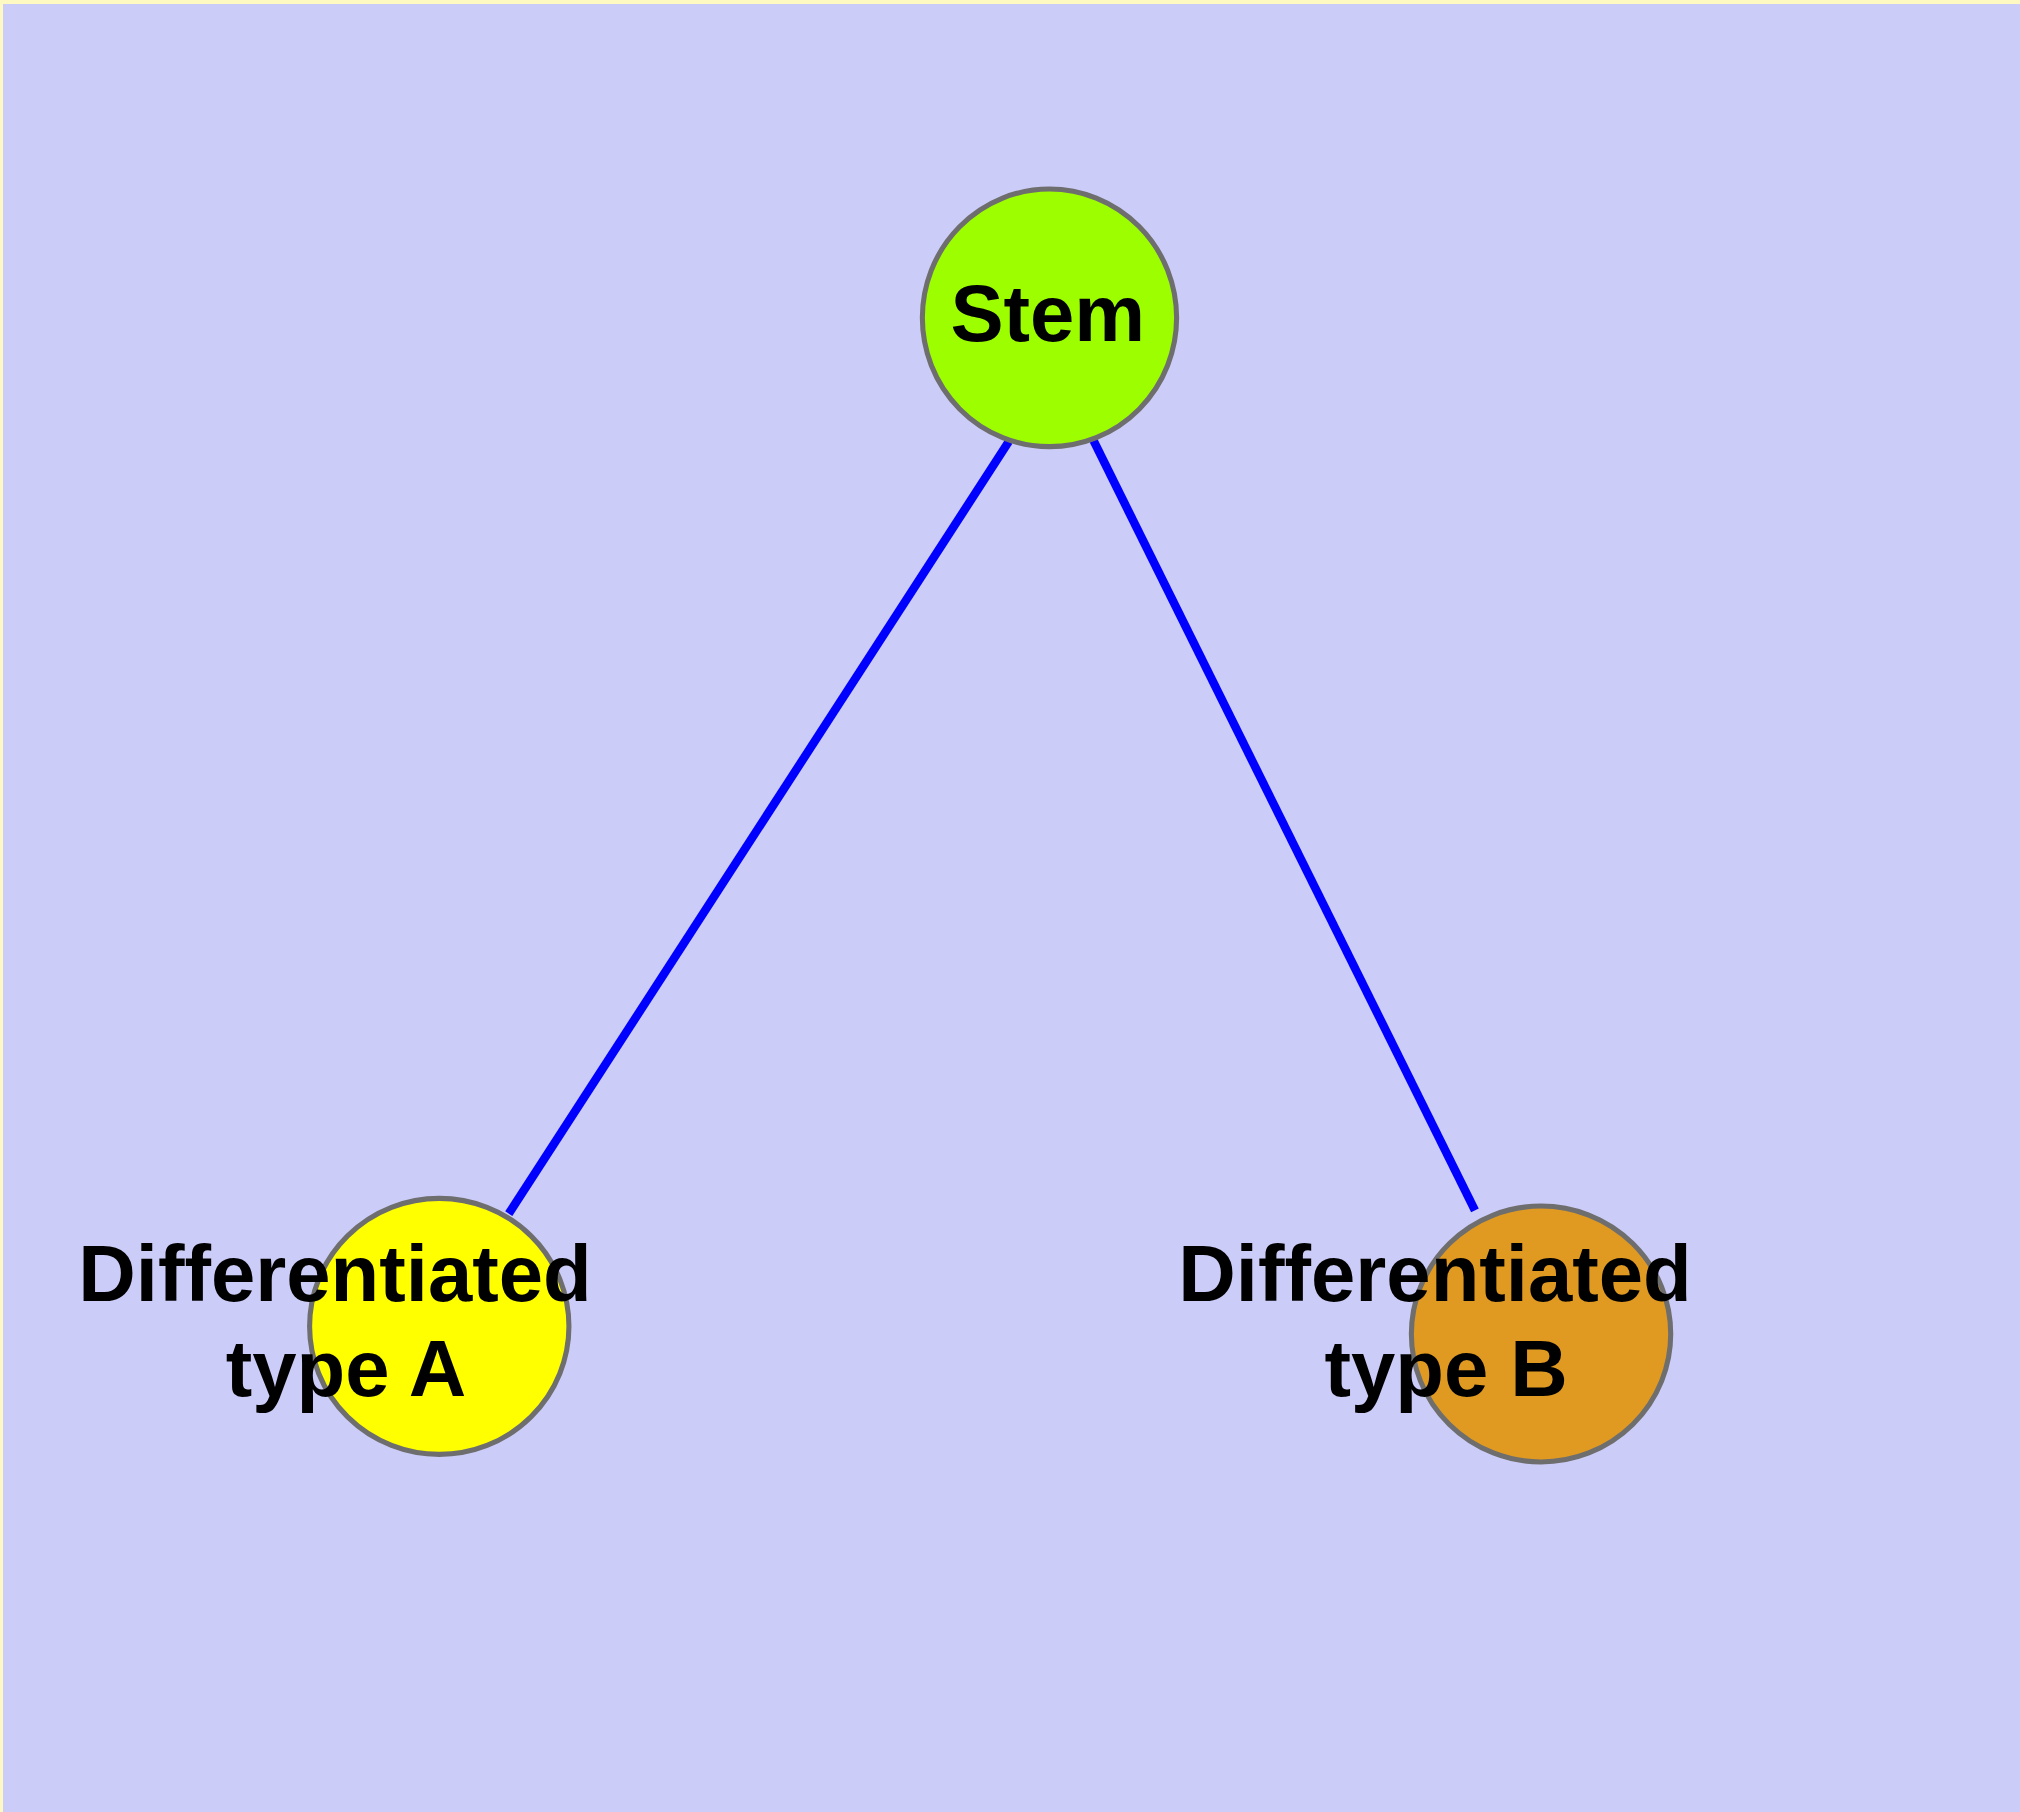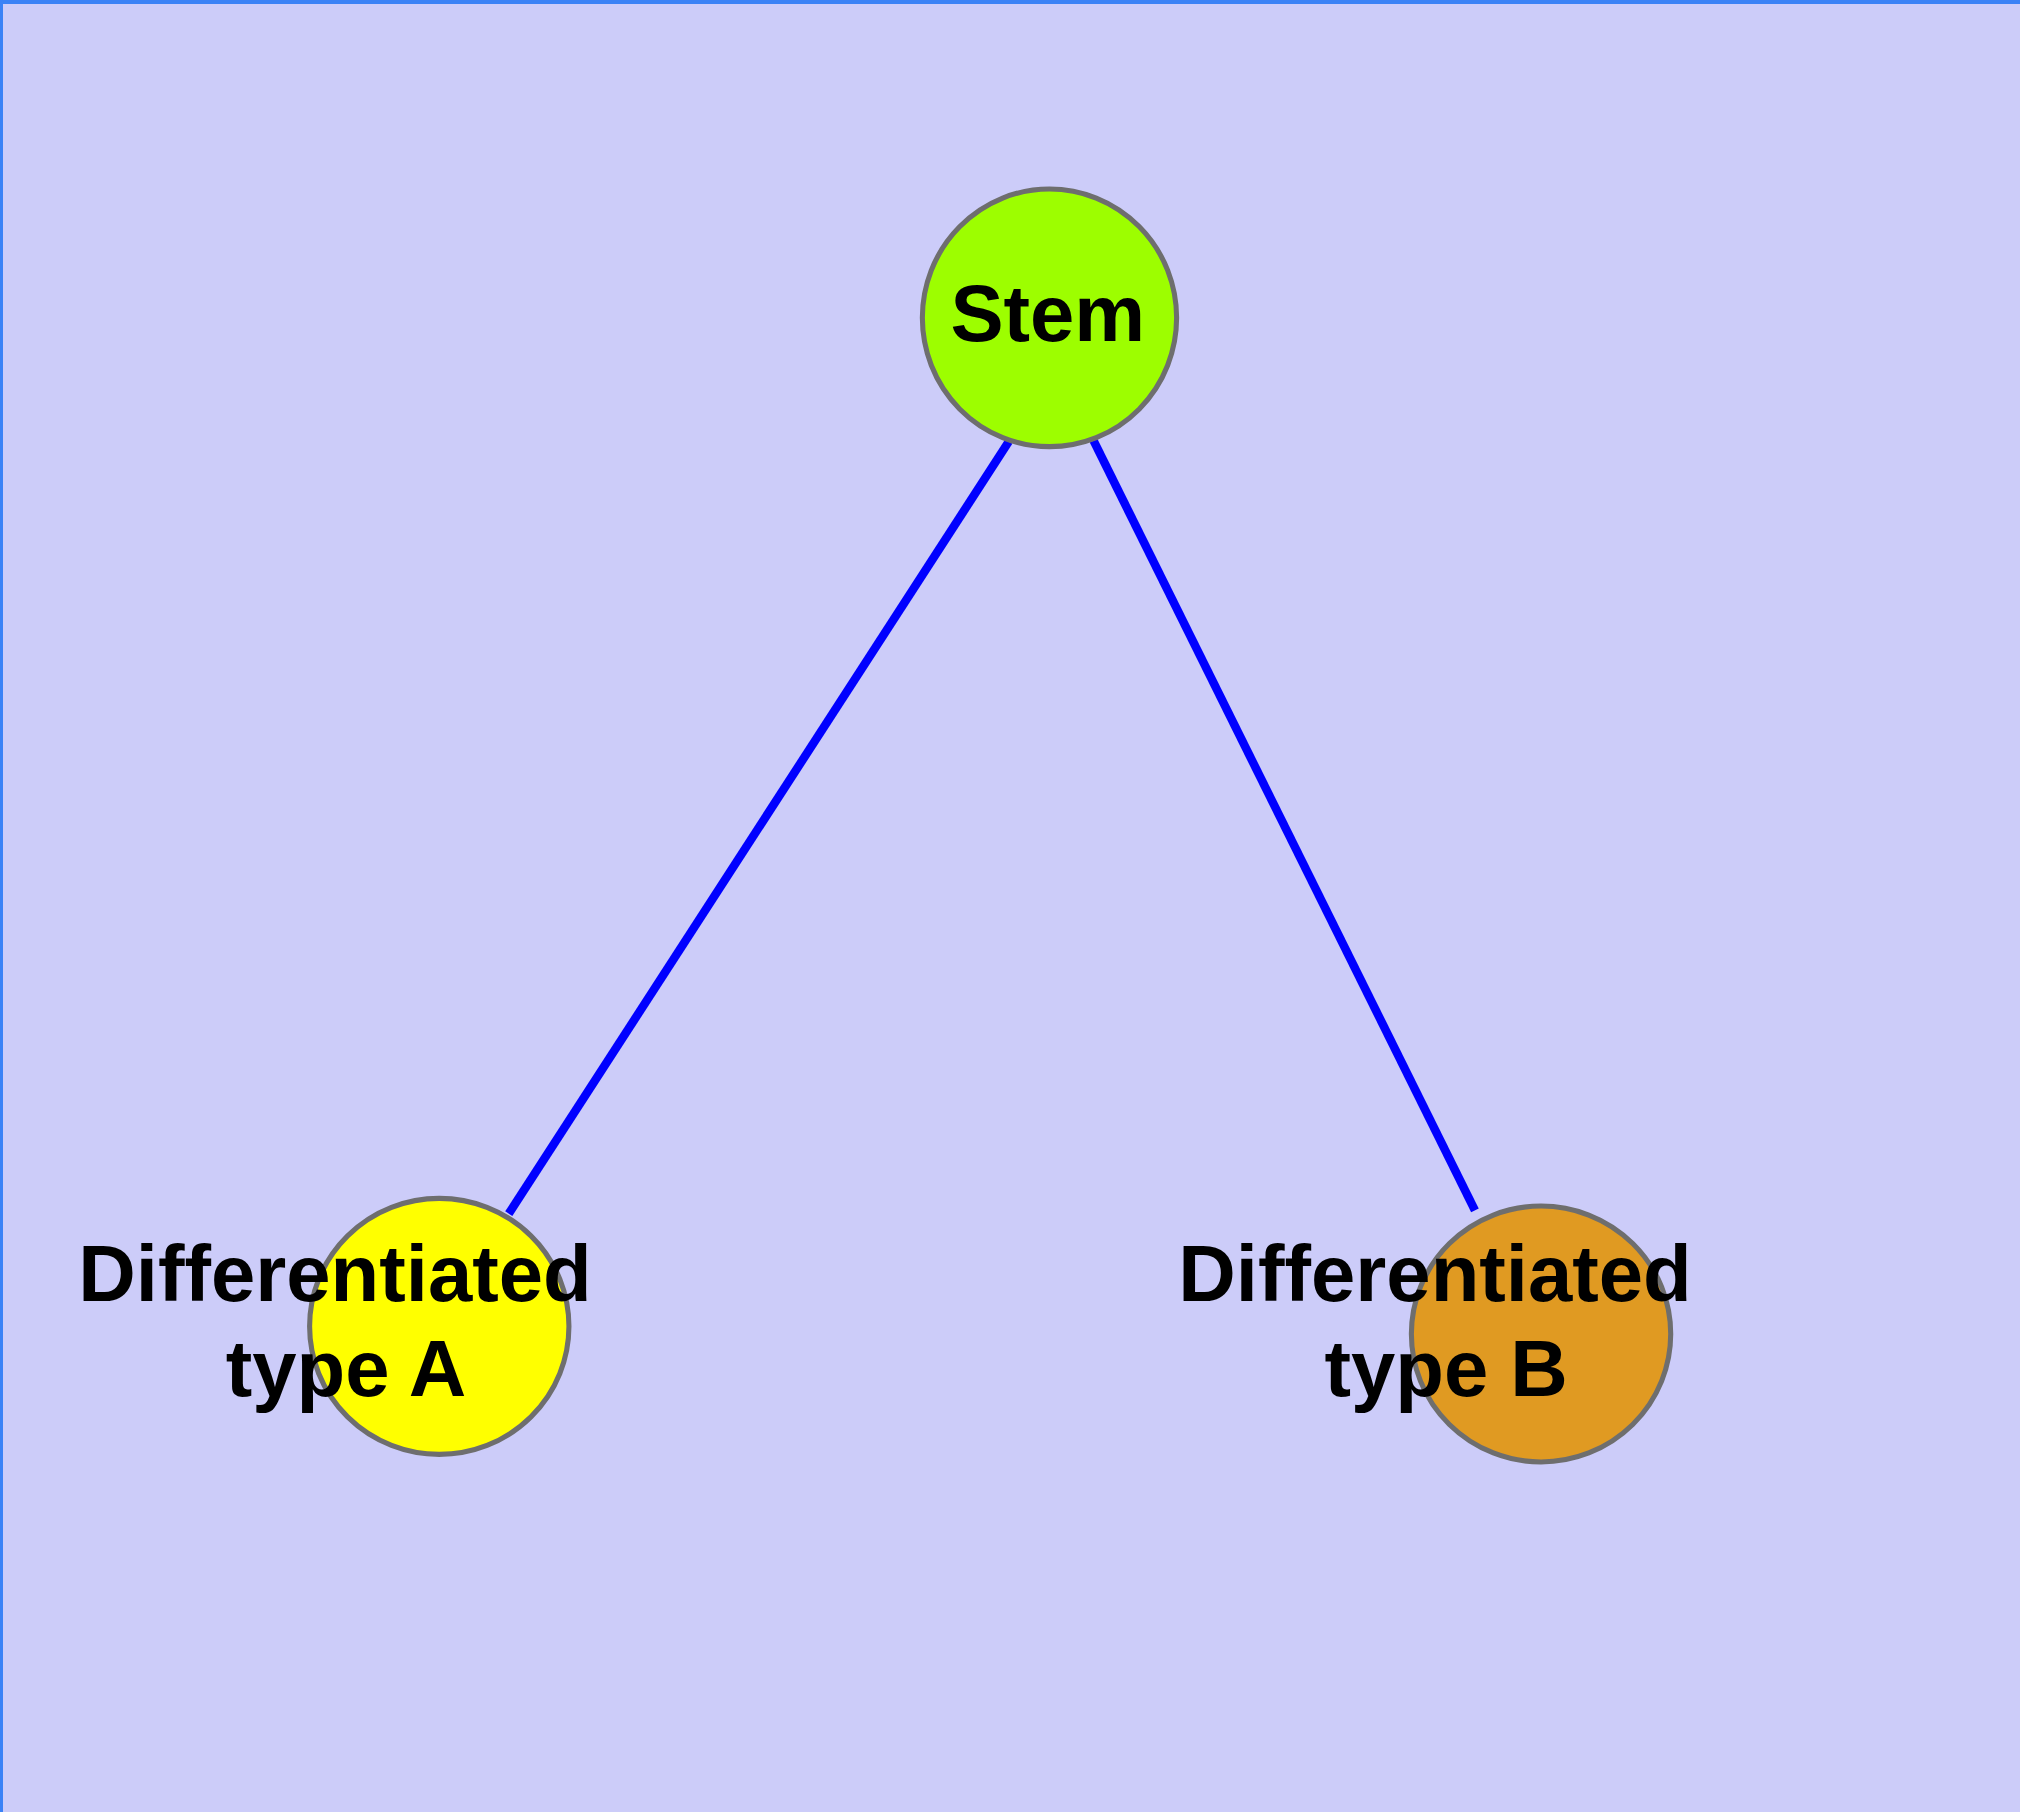--- a/index.html
+++ b/index.html
@@ -4,21 +4,21 @@
 <style>
   html, body {
     margin: 0;
     padding: 0;
     background: #ffffff;
   }
   #canvas {
     position: relative;
     width: 2021px;
     height: 1812px;
-    background: #3b82f6;
+    background: #fef9c3;
     overflow: hidden;
     font-family: "Liberation Sans", sans-serif;
   }
   #plot-bg {
     position: absolute;
     left: 3.4px;
     top: 4.2px;
     width: 2017px;
     height: 1808px;
     background: #ccccf9;

